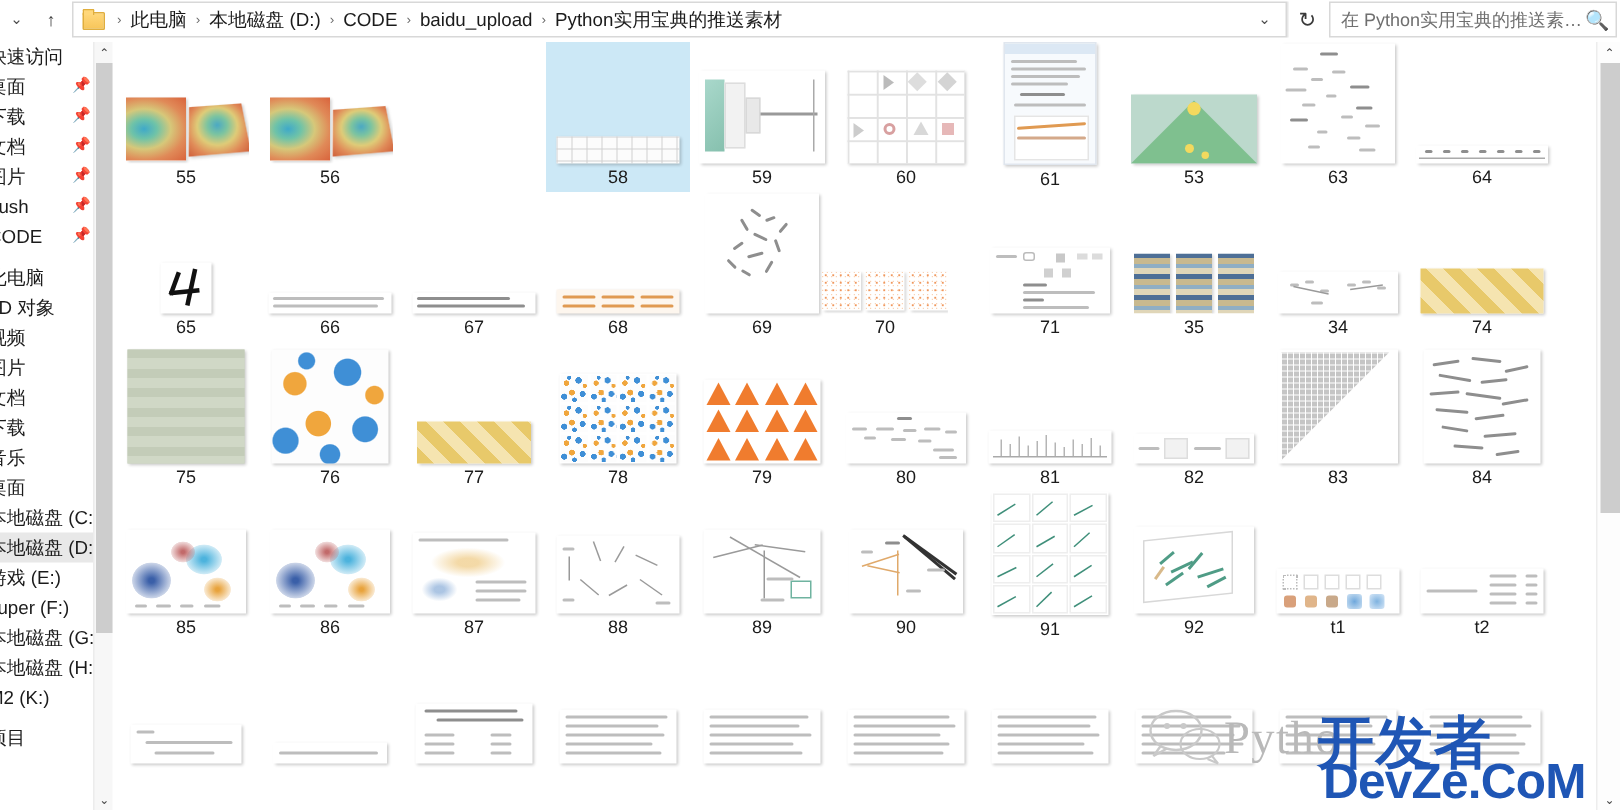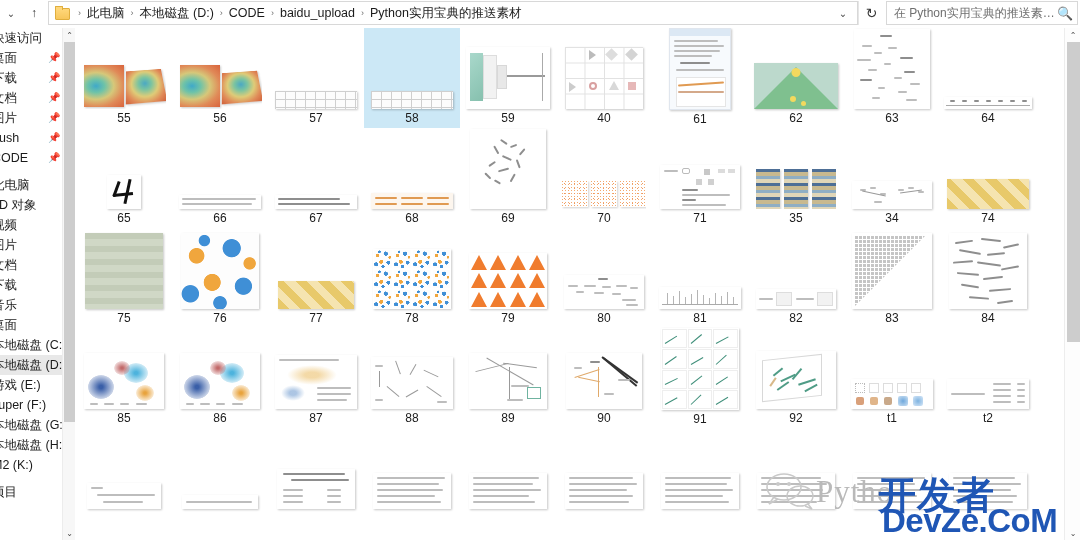--- a/index.html
+++ b/index.html
@@ -333,26 +333,20 @@
     </div>
     <div class="cell" style="left:96px">
       <div class="thumb-wrap">
         <div class="thumb" style="width:84px;height:48px;background:transparent;box-shadow:none;position:relative;">
           <div class="t-surf" style="position:absolute;left:2px;top:4px;width:40px;height:42px;box-shadow:1px 1px 2px rgba(0,0,0,.2)"></div>
           <div class="t-surf2" style="position:absolute;left:44px;top:8px;width:38px;height:34px;box-shadow:1px 1px 2px rgba(0,0,0,.2)"></div>
         </div>
       </div>
       <div class="cap">56</div>
     </div>
-    <div class="cell" style="left:192px">
-      <div class="thumb-wrap">
-        <div class="thumb t-grid-lines" style="width:82px;height:18px;"></div>
-      </div>
-      <div class="cap">57</div>
-    </div>
     <div class="cell selected" style="left:288px">
       <div class="thumb-wrap">
         <div class="thumb t-grid-lines" style="width:82px;height:18px;"></div>
       </div>
       <div class="cap">58</div>
     </div>
     <div class="cell" style="left:384px">
       <div class="thumb-wrap">
         <div class="thumb" style="width:84px;height:62px;position:relative;">
           <div style="position:absolute;left:4px;top:6px;width:13px;height:48px;background:linear-gradient(135deg,#a9d8cb,#86c0ae)"></div>
@@ -369,21 +363,21 @@
         <div class="thumb" style="width:78px;height:62px;background:#fff;background-image:linear-gradient(#e2e2e2 1px,transparent 1px),linear-gradient(90deg,#e2e2e2 1px,transparent 1px);background-size:19.5px 15.5px;position:relative;">
           <div style="position:absolute;left:24px;top:3px;width:0;height:0;border-left:7px solid #bbb;border-top:5px solid transparent;border-bottom:5px solid transparent"></div>
           <div style="position:absolute;left:42px;top:3px;width:9px;height:9px;background:#ddd;transform:rotate(45deg)"></div>
           <div style="position:absolute;left:62px;top:3px;width:9px;height:9px;background:#d4d4d4;transform:rotate(45deg)"></div>
           <div style="position:absolute;left:4px;top:35px;width:0;height:0;border-left:7px solid #ccc;border-top:5px solid transparent;border-bottom:5px solid transparent"></div>
           <div style="position:absolute;left:24px;top:35px;width:8px;height:8px;border:2px solid #d8a0a0;border-radius:50%"></div>
           <div style="position:absolute;left:44px;top:34px;width:0;height:0;border-bottom:9px solid #d8d8d8;border-left:5px solid transparent;border-right:5px solid transparent"></div>
           <div style="position:absolute;left:63px;top:35px;width:8px;height:8px;background:#e6b8b8"></div>
         </div>
       </div>
-      <div class="cap">40</div>
+      <div class="cap">60</div>
     </div>
     <div class="cell" style="left:576px">
       <div class="thumb-wrap">
         <div class="thumb" style="width:62px;height:82px;background:#f7fafd;border:1px solid #e0e6ee;position:relative;">
           <div style="position:absolute;left:0;top:0;width:100%;height:7px;background:#dce8f4"></div>
           <div class="mini-txt" style="left:4px;top:11px;width:44px"></div>
           <div class="mini-txt" style="left:4px;top:16px;width:50px"></div>
           <div class="mini-txt" style="left:4px;top:21px;width:46px"></div>
           <div class="mini-txt" style="left:4px;top:26px;width:38px"></div>
           <div class="mini-txt dk" style="left:10px;top:33px;width:30px"></div>
@@ -397,21 +391,21 @@
     </div>
     <div class="cell" style="left:672px">
       <div class="thumb-wrap">
         <div class="thumb t-green-tri" style="width:84px;height:46px;position:relative;overflow:hidden;">
           <div style="position:absolute;left:50%;top:4px;transform:translateX(-50%);width:0;height:0;border-bottom:42px solid #7fc08f;border-left:42px solid transparent;border-right:42px solid transparent"></div>
           <div style="position:absolute;left:50%;top:5px;transform:translateX(-50%);width:9px;height:9px;border-radius:50%;background:#f3d95e"></div>
           <div style="position:absolute;left:36px;top:33px;width:6px;height:6px;border-radius:50%;background:#f3d95e"></div>
           <div style="position:absolute;left:47px;top:38px;width:5px;height:5px;border-radius:50%;background:#f3d95e"></div>
         </div>
       </div>
-      <div class="cap">62</div>
+      <div class="cap">53</div>
     </div>
     <div class="cell" style="left:768px">
       <div class="thumb-wrap">
         <div class="thumb t-scatter" style="width:76px;height:80px;position:relative;">
           <div class="mini-txt dk" style="left:26px;top:6px;width:12px"></div>
           <div class="mini-txt" style="left:8px;top:16px;width:10px"></div>
           <div class="mini-txt" style="left:34px;top:18px;width:9px"></div>
           <div class="mini-txt" style="left:20px;top:23px;width:8px"></div>
           <div class="mini-txt" style="left:3px;top:30px;width:14px"></div>
           <div class="mini-txt dk" style="left:46px;top:28px;width:13px"></div>
@@ -499,21 +493,21 @@
           <div class="mini-txt dk" style="left:18px;top:34px;width:8px;transform:rotate(-35deg)"></div>
           <div class="mini-txt dk" style="left:44px;top:34px;width:9px;transform:rotate(70deg)"></div>
           <div class="mini-txt dk" style="left:28px;top:40px;width:11px;transform:rotate(-15deg)"></div>
           <div class="mini-txt dk" style="left:14px;top:46px;width:8px;transform:rotate(45deg)"></div>
           <div class="mini-txt dk" style="left:38px;top:48px;width:9px;transform:rotate(-60deg)"></div>
           <div class="mini-txt dk" style="left:24px;top:52px;width:7px;transform:rotate(30deg)"></div>
         </div>
       </div>
       <div class="cap">69</div>
     </div>
-    <div class="cell" style="left:480px">
+    <div class="cell" style="left:466px">
       <div class="thumb-wrap">
         <div class="thumb" style="width:84px;height:28px;background:transparent;box-shadow:none;position:relative;">
           <div class="t-orange-speck" style="position:absolute;left:0;top:0;width:26px;height:26px;box-shadow:1px 1px 2px rgba(0,0,0,.18)"></div>
           <div class="t-orange-speck" style="position:absolute;left:29px;top:0;width:26px;height:26px;box-shadow:1px 1px 2px rgba(0,0,0,.18)"></div>
           <div class="t-orange-speck" style="position:absolute;left:58px;top:0;width:26px;height:26px;box-shadow:1px 1px 2px rgba(0,0,0,.18)"></div>
         </div>
       </div>
       <div class="cap">70</div>
     </div>
     <div class="cell" style="left:576px">

